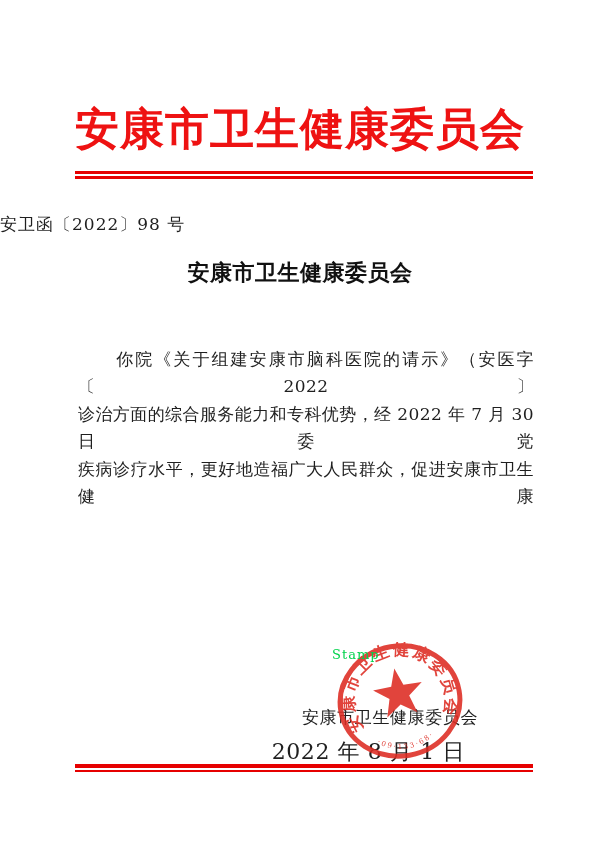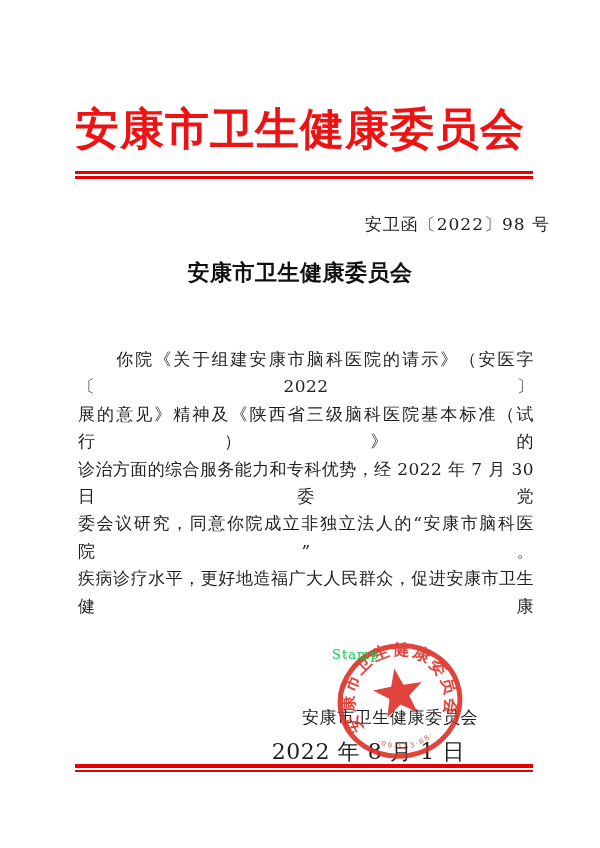--- a/index.html
+++ b/index.html
@@ -27,21 +27,21 @@
     white-space:nowrap;
   }
   .header-rule{
     position:absolute;top:171px;left:75px;width:458px;
     height:2px;
     border-top:3px solid var(--rule-red);
     border-bottom:3px solid var(--rule-red);
   }
   .doc-number{
     position:absolute;top:213px;left:0;width:550px;
-    text-align:right;
+    text-align:left;
     font-size:17px;
     letter-spacing:1px;
     color:var(--text-black);
   }
   .doc-title{
     position:absolute;top:257px;left:0;right:0;
     text-align:center;
     font-weight:bold;
     font-size:22px;
     line-height:31px;
@@ -100,23 +100,21 @@
   <div class="header-rule"></div>
 
   <div class="doc-number">安卫函〔2022〕98 号</div>
 
   <div class="doc-title">
     <div>安康市卫生健康委员会</div>
   </div>
 
   <div class="body-text">
     <div class="line fill">　　你院《关于组建安康市脑科医院的请示》（安医字〔2022〕</div>
-    <div class="line fill">展的意见》精神及《陕西省三级脑科医院基本标准（试行）》的</div>
     <div class="line fill">诊治方面的综合服务能力和专科优势，经 2022 年 7 月 30 日委党</div>
-    <div class="line fill">委会议研究，同意你院成立非独立法人的“安康市脑科医院”。</div>
     <div class="line fill">疾病诊疗水平，更好地造福广大人民群众，促进安康市卫生健康</div>
 
   </div>
 
   <div class="signature-agency">安康市卫生健康委员会</div>
 
   <div class="signature-date">2022 年 8 月 1 日</div>
 
   <div class="stamp-label">Stamp</div>
 

